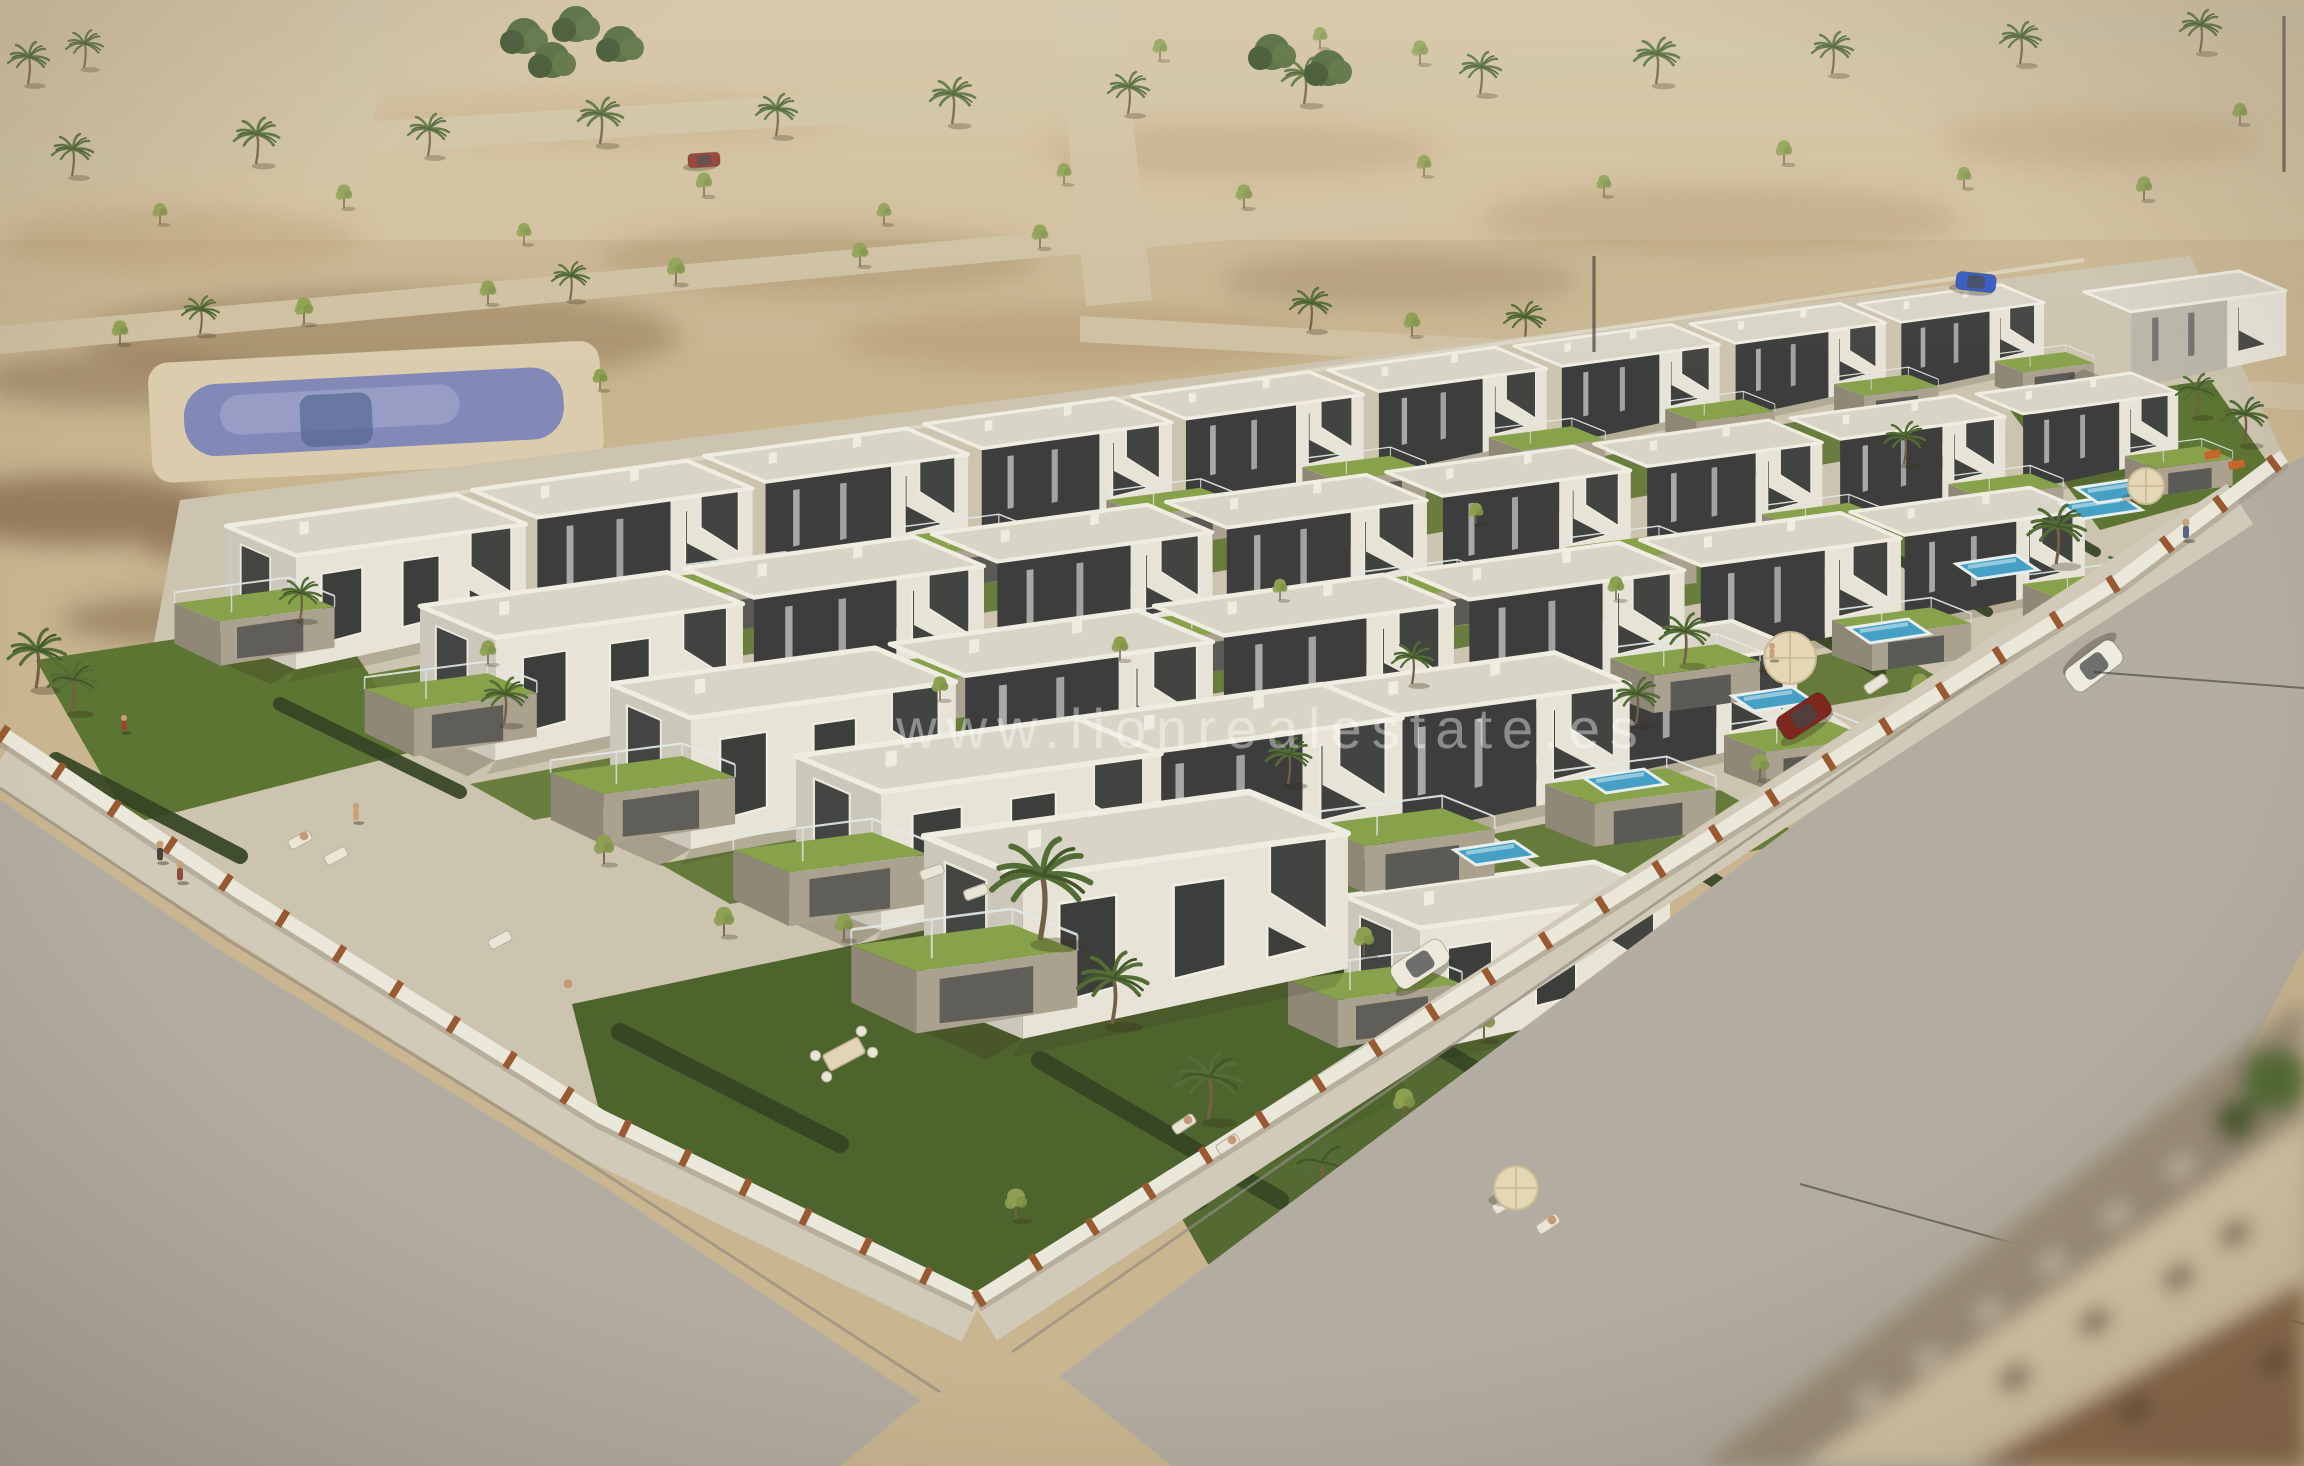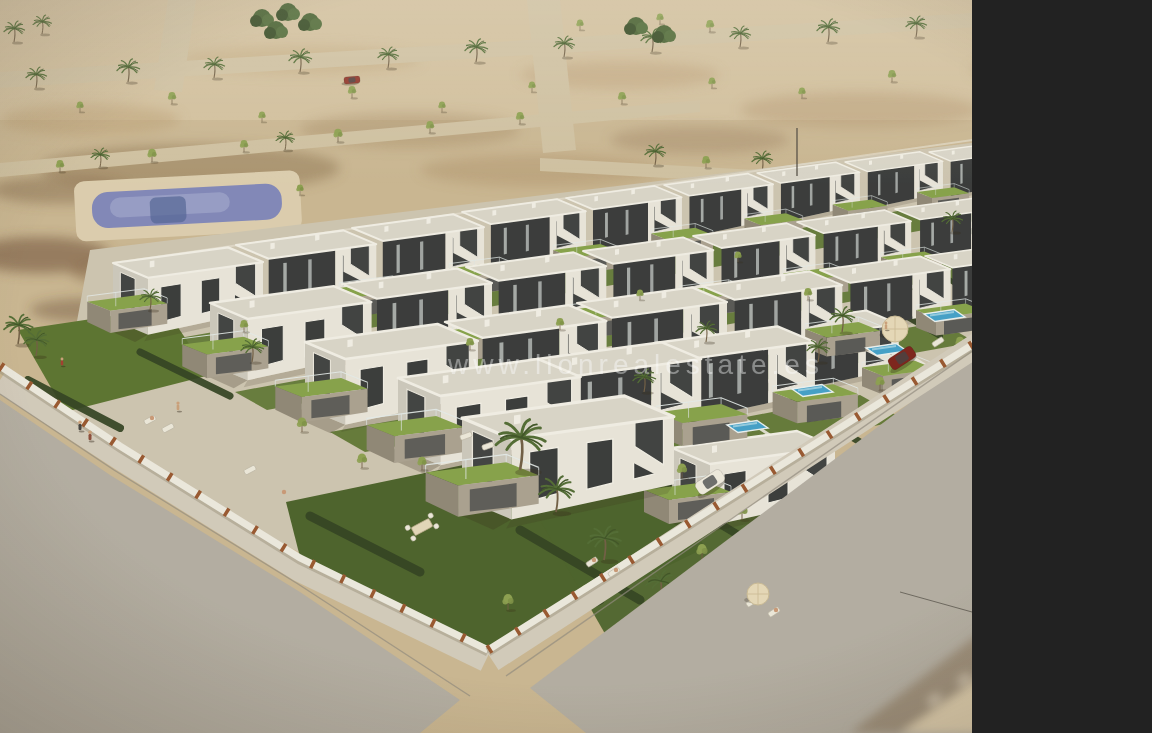--- a/index.html
+++ b/index.html
@@ -1,16 +1,16 @@
 <!DOCTYPE html>
 <html style="--sand: #c9b794; --sand_light: #d8cbaa; --road_top: #cfc2a4; --road: #b2aea5; --sidewalk: #d2ccbf; --curb: #8e8a80; --wall_white: #ecebe3; --pillar_rust: #96552f; --roof: #d9d7cd; --fascia: #f2f1ea; --wall_dark: #33373a; --wall_dark2: #464b4e; --villa_white: #e9e7df; --villa_shadow: #cbc9c0; --stone: #a8a192; --stone_dark: #8d8678; --paving: #cdc6b4; --lawn: #57722f; --lawn_dark: #47602a; --lawn_bright: #83a24a; --hedge: #2c3f20; --pool: #3ea0cd; --pool_public: #7e86bd; --palm: #4d6a33; --palm_dark: #3a5226; --tree: #8aa050; --trunk: #6d5c44; --deck: #dccfb2; --umbrella: #e6dabb;"><head>
 <meta charset="utf-8">
 <style>
   html,body{margin:0;padding:0;background:#222;}
-  .stage{position:relative;width:972px;height:733px;overflow:hidden;
+  .stage{position:relative;width:1152px;height:733px;overflow:hidden;
          font-family:"Liberation Sans", sans-serif;}
   .stage svg{position:absolute;inset:0;display:block;}
   .watermark{fill:#ffffff;font-size:28px;letter-spacing:5px;
              font-family:"Liberation Sans", sans-serif;}
   .hedge{stroke:var(--hedge);stroke-linecap:round;opacity:.92;}
   .gwall{stroke:var(--wall_white);stroke-linecap:butt;opacity:.9;}
   .wire{stroke:#2c2a26;stroke-width:1;opacity:.55;fill:none;}
   .pole{stroke:#3a3733;stroke-width:1.6;opacity:.7;}
 </style>
 </head>

